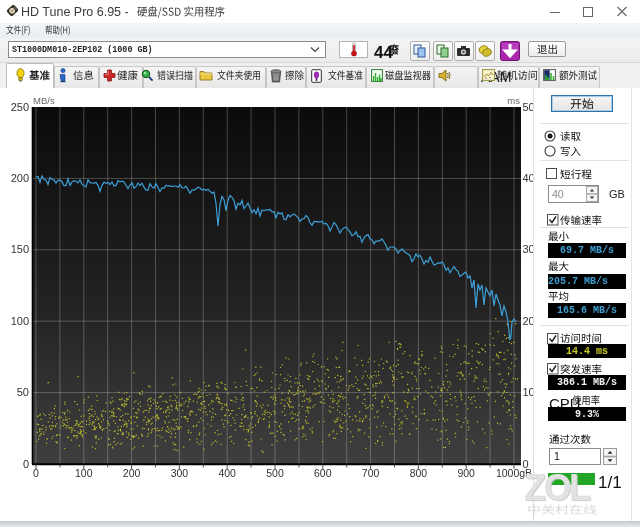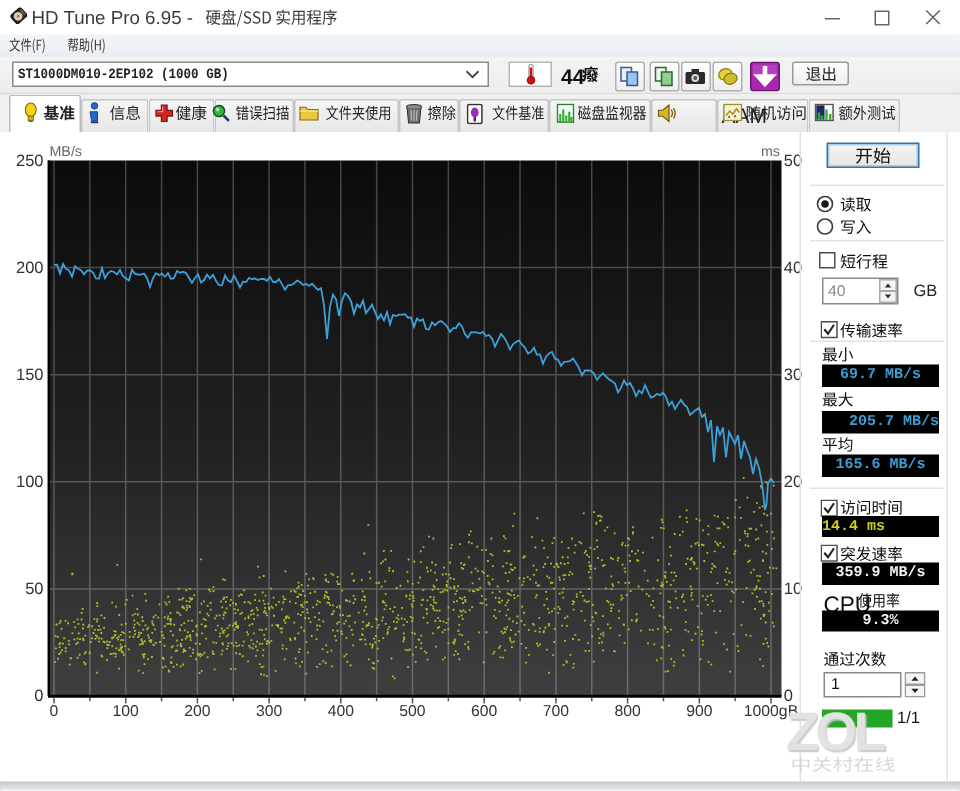--- a/index.html
+++ b/index.html
@@ -63,21 +63,21 @@
 <div class="t mono" style="left:12px;top:43.5px;font-size:9.5px;font-weight:bold;color:#222;transform:scaleX(0.88);transform-origin:left top">ST1000DM010-2EP102 (1000 GB)</div>
 <svg class="t" style="left:310px;top:46px" width="10" height="8" viewBox="0 0 10 8">
 <path d="M1 1.5l4 4 4-4" stroke="#444" stroke-width="1.2" fill="none"></path>
   </svg>
 <div class="t" style="left:339px;top:41px;width:29px;height:17px;background:#fff;border:1px solid #b5b5b5;box-sizing:border-box"></div>
 <svg class="t" style="left:349px;top:42px" width="10" height="15" viewBox="0 0 10 15">
 <rect x="3.6" y="1" width="2.8" height="9" rx="1.4" fill="#fff" stroke="#999" stroke-width="0.8"></rect>
 <rect x="4.2" y="3" width="1.6" height="7.5" fill="#cc1111"></rect>
 <circle cx="5" cy="11.5" r="2.6" fill="#cc1111" stroke="#881111" stroke-width="0.5"></circle>
 </svg>
-<div class="t" style="left:374px;top:43px;font-size:14px;font-weight:bold;color:#111">44</div>
+<div class="t" style="left:374px;top:43px;font-size:17px;font-weight:bold;color:#111">44</div>
 <svg class="t " style="left:388px;top:43.5px" width="12.0" height="13.8" viewBox="0 0 12.00 13.75">
     <path d="M5.114999999999999 0.7590000000000003C5.247 0.9239999999999995 5.379 1.1110000000000007 5.5 1.309000000000001H1.7599999999999998V4.147C1.639 3.6189999999999998 1.397 2.9370000000000003 1.144 2.3760000000000003L0.286 2.7940000000000005C0.572 3.476 0.836 4.367 0.8909999999999999 4.928L1.7599999999999998 4.477V4.818L1.738 5.775C1.166 6.061 0.627 6.336 0.209 6.5120000000000005L0.583 7.667L1.617 7.051C1.452 8.062999999999999 1.1219999999999999 9.064 0.418 9.866999999999999C0.6599999999999999 10.01 1.133 10.461 1.2979999999999998 10.703C2.5189999999999997 9.35 2.8489999999999998 7.26 2.9259999999999997 5.588C3.0909999999999997 5.775 3.267 6.0169999999999995 3.3659999999999997 6.193C3.597 6.105 3.828 6.006 4.048 5.896H5.137V6.446H3.6189999999999998C3.5309999999999997 7.138999999999999 3.388 7.986 3.234 8.568999999999999H5.104C5.037999999999999 9.129999999999999 4.960999999999999 9.394 4.872999999999999 9.493C4.795999999999999 9.57 4.697 9.581 4.553999999999999 9.581C4.411 9.581 4.0809999999999995 9.581 3.707 9.536999999999999C3.872 9.812 3.9819999999999998 10.208 4.004 10.516C4.411 10.527 4.829 10.516 5.06 10.494C5.335 10.461 5.5329999999999995 10.384 5.72 10.186C5.951 9.943999999999999 6.072 9.360999999999999 6.170999999999999 8.14C6.193 8.008 6.204 7.744 6.204 7.744H4.356L4.444 7.26H6.159999999999999V7.018C6.314 7.138999999999999 6.489999999999999 7.304 6.611 7.425H6.4239999999999995V8.217H6.896999999999999L6.324999999999999 8.844C6.643999999999999 8.975999999999999 6.984999999999999 9.141 7.326 9.306C6.93 9.504 6.457 9.658 5.951 9.746C6.127 9.943999999999999 6.3469999999999995 10.34 6.446 10.593C7.161 10.427999999999999 7.787999999999999 10.174999999999999 8.315999999999999 9.812C8.844 10.097999999999999 9.317 10.384 9.636 10.626L10.285 9.878C9.966 9.658 9.536999999999999 9.405 9.064 9.163C9.427 8.734 9.713 8.206 9.889 7.557L9.283999999999999 7.4030000000000005L9.086 7.425H6.919C7.4799999999999995 7.007 7.611999999999999 6.413 7.622999999999999 5.8629999999999995H8.195V6.105C8.195 6.93 8.349 7.271 9.196 7.271C9.338999999999999 7.271 9.603 7.271 9.724 7.271C9.921999999999999 7.271 10.142 7.249 10.285 7.205C10.251999999999999 6.963 10.229999999999999 6.622 10.208 6.3580000000000005C10.087 6.413 9.844999999999999 6.4239999999999995 9.713 6.4239999999999995C9.613999999999999 6.4239999999999995 9.415999999999999 6.4239999999999995 9.328 6.4239999999999995C9.196 6.4239999999999995 9.184999999999999 6.336 9.184999999999999 6.116V5.599C9.471 5.753 9.767999999999999 5.885 10.097999999999999 5.995C10.241 5.709 10.549 5.302 10.78 5.093C10.328999999999999 4.972 9.911 4.807 9.536999999999999 4.598C9.866999999999999 4.4 10.229999999999999 4.169 10.559999999999999 3.9050000000000002L9.767999999999999 3.41C9.548 3.6189999999999998 9.196 3.894 8.866 4.125C8.734 4.026 8.613 3.9050000000000002 8.503 3.784C8.822 3.575 9.174 3.333 9.493 3.058L8.712 2.5629999999999997C8.536 2.739 8.283 2.9590000000000005 8.019 3.168C7.8759999999999994 2.9480000000000004 7.755 2.7170000000000005 7.656 2.4640000000000004L6.742999999999999 2.684C7.095 3.6189999999999998 7.6339999999999995 4.411 8.338 5.016H6.699V5.797000000000001C6.699 6.16 6.633 6.5120000000000005 6.159999999999999 6.82V5.082H5.236C5.83 4.543 6.303 3.8499999999999996 6.5889999999999995 2.981L5.874 2.6950000000000003L5.686999999999999 2.739H3.586V3.5860000000000003H5.159C5.027 3.795 4.872999999999999 4.0040000000000004 4.697 4.18C4.465999999999999 4.015 4.202 3.8390000000000004 3.9709999999999996 3.707L3.3329999999999997 4.246C3.5639999999999996 4.389 3.828 4.565 4.048 4.752C3.707 4.994 3.3329999999999997 5.192 2.9259999999999997 5.335L2.937 4.829V2.3760000000000003H10.615V1.309000000000001H6.9959999999999996C6.8309999999999995 0.9570000000000007 6.512 0.5169999999999995 6.215 0.1869999999999994ZM8.568999999999999 8.217C8.459 8.404 8.315999999999999 8.568999999999999 8.161999999999999 8.722999999999999C7.765999999999999 8.536 7.369999999999999 8.36 7.018 8.217Z" fill="#111"></path>
   </svg>
 <div class="tbtn" style="left:410px;width:20px"></div>
 <div class="tbtn" style="left:433px;width:20px"></div>
 <div class="tbtn" style="left:454px;width:20px"></div>
 <div class="tbtn" style="left:475px;width:20px"></div>
 <svg class="t" style="left:413px;top:44px" width="14" height="14" viewBox="0 0 14 14">
 <rect x="1" y="1" width="7" height="9" fill="#e8f0fa" stroke="#335a99" stroke-width="1"></rect>
 <rect x="5" y="4" width="7" height="9" fill="#9cc4ee" stroke="#335a99" stroke-width="1"></rect>
@@ -287,62 +287,62 @@
 <div class="panelsep" style="left:540px;top:227px;width:89px"></div>
 <svg class="t " style="left:548px;top:230.5px" width="22.0" height="13.1" viewBox="0 0 22.00 13.12">
     <path d="M2.604 2.5725H7.9065V3.3179999999999996H2.604ZM2.604 1.3125H7.9065V2.0474999999999994H2.604ZM1.848 0.7560000000000002V3.8745000000000003H8.694V0.7560000000000002ZM4.158 5.124V5.827500000000001H2.2470000000000003V5.124ZM0.49350000000000005 8.7885 0.5670000000000001 9.492 4.158 9.0615V10.08H4.914000000000001V8.967L5.481000000000001 8.8935V8.253L4.914000000000001 8.316V5.124H9.964500000000001V4.4625H0.5145000000000001V5.124H1.5225000000000002V8.694ZM5.3235 5.775V6.426H5.9535L5.7435 6.489C6.0585 7.2555 6.489000000000001 7.938000000000001 7.0455000000000005 8.505C6.468 8.935500000000001 5.817 9.261000000000001 5.1555 9.471C5.292000000000001 9.6075 5.481000000000001 9.8805 5.5545 10.0485C6.258 9.7965 6.9510000000000005 9.4395 7.5600000000000005 8.967C8.148 9.450000000000001 8.8515 9.8175 9.6495 10.0485C9.7545 9.8595 9.954 9.576 10.122 9.429C9.355500000000001 9.24 8.673 8.9145 8.095500000000001 8.4945C8.7885 7.8225 9.3345 6.9825 9.66 5.943L9.2085 5.7435L9.0615 5.775ZM6.4365000000000006 6.426H8.736C8.463000000000001 7.0455000000000005 8.0535 7.5915 7.570500000000001 8.0535C7.0875 7.5915 6.7095 7.0455000000000005 6.4365000000000006 6.426ZM4.158 6.4155V7.161H2.2470000000000003V6.4155ZM4.158 7.7490000000000006V8.4L2.2470000000000003 8.6205V7.7490000000000006Z M15.372 0.5670000000000002V8.988C15.372 9.198 15.288 9.261000000000001 15.078 9.2715C14.8575 9.282 14.1015 9.2925 13.335 9.261000000000001C13.461 9.4815 13.608 9.8595 13.6605 10.08C14.6475 10.0905 15.2985 10.0695 15.687000000000001 9.933C16.065 9.807 16.2225 9.5655 16.2225 8.988V0.5670000000000002ZM17.9025 3.2444999999999995C18.805500000000002 4.7565 19.656 6.720000000000001 19.8975 7.9695L20.748 7.623C20.475 6.3629999999999995 19.582500000000003 4.431 18.6585 2.9609999999999994ZM12.621 3.0344999999999995C12.3585 4.4415 11.7705 6.258 10.836 7.371C11.0565 7.4655000000000005 11.403 7.6545000000000005 11.5815 7.791C12.536999999999999 6.625500000000001 13.156500000000001 4.725 13.503 3.1814999999999998Z" fill="#111"></path>
   </svg>
 <div class="vbox" style="top:243px;height:15px"></div>
 <div class="t mono" style="left:548px;top:245px;width:78px;text-align:center;font-size:10px;font-weight:bold;color:#3e9ecf;letter-spacing:0">69.7 MB/s</div>
 <svg class="t " style="left:548px;top:261px" width="22.0" height="13.1" viewBox="0 0 22.00 13.12">
     <path d="M2.604 2.5725H7.9065V3.3179999999999996H2.604ZM2.604 1.3125H7.9065V2.0474999999999994H2.604ZM1.848 0.7560000000000002V3.8745000000000003H8.694V0.7560000000000002ZM4.158 5.124V5.827500000000001H2.2470000000000003V5.124ZM0.49350000000000005 8.7885 0.5670000000000001 9.492 4.158 9.0615V10.08H4.914000000000001V8.967L5.481000000000001 8.8935V8.253L4.914000000000001 8.316V5.124H9.964500000000001V4.4625H0.5145000000000001V5.124H1.5225000000000002V8.694ZM5.3235 5.775V6.426H5.9535L5.7435 6.489C6.0585 7.2555 6.489000000000001 7.938000000000001 7.0455000000000005 8.505C6.468 8.935500000000001 5.817 9.261000000000001 5.1555 9.471C5.292000000000001 9.6075 5.481000000000001 9.8805 5.5545 10.0485C6.258 9.7965 6.9510000000000005 9.4395 7.5600000000000005 8.967C8.148 9.450000000000001 8.8515 9.8175 9.6495 10.0485C9.7545 9.8595 9.954 9.576 10.122 9.429C9.355500000000001 9.24 8.673 8.9145 8.095500000000001 8.4945C8.7885 7.8225 9.3345 6.9825 9.66 5.943L9.2085 5.7435L9.0615 5.775ZM6.4365000000000006 6.426H8.736C8.463000000000001 7.0455000000000005 8.0535 7.5915 7.570500000000001 8.0535C7.0875 7.5915 6.7095 7.0455000000000005 6.4365000000000006 6.426ZM4.158 6.4155V7.161H2.2470000000000003V6.4155ZM4.158 7.7490000000000006V8.4L2.2470000000000003 8.6205V7.7490000000000006Z M15.3405 0.4305000000000003C15.33 1.2599999999999998 15.3405 2.3205 15.183 3.4334999999999996H11.151V4.242H15.0465C14.6265 6.237 13.5765 8.274000000000001 10.9515 9.408C11.172 9.576 11.424 9.8595 11.55 10.059000000000001C14.112 8.883000000000001 15.246 6.867 15.7605 4.8405C16.5795 7.234500000000001 17.934 9.093 19.971 10.059000000000001C20.1075 9.828 20.3595 9.5025 20.559 9.324C18.522 8.4735 17.1465 6.5625 16.4115 4.242H20.391V3.4334999999999996H16.023C16.17 2.3309999999999995 16.180500000000002 1.2809999999999997 16.191000000000003 0.4305000000000003Z" fill="#111"></path>
   </svg>
 <div class="vbox" style="top:273.5px;height:15px"></div>
-<div class="t mono" style="left:548px;top:275.5px;width:78px;text-align:right;font-size:10px;font-weight:bold;color:#3e9ecf;letter-spacing:0">205.7 MB/s</div>
+<div class="t mono" style="left:548px;top:275.5px;width:78px;text-align:left;font-size:10px;font-weight:bold;color:#3e9ecf;letter-spacing:0">205.7 MB/s</div>
 <svg class="t " style="left:548px;top:290.5px" width="22.0" height="13.1" viewBox="0 0 22.00 13.12">
     <path d="M1.8270000000000002 2.625C2.2365 3.402 2.6460000000000004 4.4205 2.793 5.0504999999999995L3.5385000000000004 4.788C3.3915 4.179 2.9610000000000003 3.1710000000000003 2.5410000000000004 2.415ZM7.9275 2.3625C7.665 3.1289999999999996 7.182 4.2 6.783 4.8615L7.4655000000000005 5.082C7.875000000000001 4.452 8.368500000000001 3.444 8.757 2.5934999999999997ZM0.546 5.586V6.3735H4.819500000000001V10.0695H5.6385000000000005V6.3735H9.964500000000001V5.586H5.6385000000000005V1.9109999999999996H9.3765V1.1235H1.1025V1.9109999999999996H4.819500000000001V5.586Z M15.592500000000001 4.389C16.2435 4.9245 17.0625 5.6805 17.4825 6.132L17.9865 5.5965C17.5665 5.1765 16.747500000000002 4.473 16.0755 3.9479999999999995ZM14.742 7.9905 15.067499999999999 8.7255C16.149 8.1375 17.598 7.35 18.9315 6.5835L18.7425 5.9535C17.304000000000002 6.720000000000001 15.7395 7.5285 14.742 7.9905ZM16.485 0.41999999999999993C15.9915 1.7954999999999997 15.1725 3.1289999999999996 14.2485 3.9795C14.406 4.137 14.658000000000001 4.4625 14.7735 4.62C15.246 4.137 15.7185 3.5175 16.1385 2.835H19.5195C19.393500000000003 7.161 19.2465 8.8305 18.9 9.198C18.7845 9.3345 18.6585 9.366 18.438000000000002 9.366C18.1755 9.366 17.493000000000002 9.366 16.747500000000002 9.2925C16.884 9.513 16.9785 9.828 16.9995 10.0485C17.64 10.08 18.3225 10.101 18.711 10.059000000000001C19.0995 10.0275 19.3305 9.9435 19.572000000000003 9.6285C19.9815 9.114 20.118000000000002 7.434 20.2545 2.5199999999999996C20.2545 2.4044999999999996 20.2545 2.0999999999999996 20.2545 2.0999999999999996H16.558500000000002C16.8 1.6274999999999995 17.0205 1.1340000000000003 17.2095 0.6404999999999994ZM10.878 7.9485 11.1615 8.746500000000001C12.159 8.2425 13.461 7.5705 14.679 6.93L14.49 6.2684999999999995L13.0305 6.9719999999999995V3.6959999999999997H14.301V2.9505H13.0305V0.5459999999999994H12.2745V2.9505H10.9515V3.6959999999999997H12.2745V7.3185C11.7495 7.5705 11.2665 7.7805 10.878 7.9485Z" fill="#111"></path>
   </svg>
 <div class="vbox" style="top:303px;height:15px"></div>
 <div class="t mono" style="left:548px;top:305px;width:78px;text-align:center;font-size:10px;font-weight:bold;color:#3e9ecf;letter-spacing:0">165.6 MB/s</div>
 <div class="panelsep" style="left:540px;top:324.5px;width:89px"></div>
 <svg class="t" style="left:547px;top:332.5px" width="12" height="12" viewBox="0 0 12 12">
 <rect x="0.5" y="0.5" width="10.5" height="10.5" fill="#fff" stroke="#4d4d4d"></rect>
 <path d="M2.5 5.5l2.5 3 4-6" stroke="#222" stroke-width="1.4" fill="none"></path>
   </svg>
 <svg class="t " style="left:560px;top:333px" width="43.0" height="13.1" viewBox="0 0 43.00 13.12">
     <path d="M6.226500000000001 0.6195000000000004C6.405 1.144499999999999 6.625500000000001 1.827 6.720000000000001 2.2364999999999995L7.497000000000001 1.995C7.402500000000001 1.596 7.171500000000001 0.9344999999999999 6.9615 0.44099999999999895ZM1.3230000000000002 1.0709999999999997C1.8165 1.5644999999999998 2.478 2.2574999999999994 2.8035 2.667L3.3705000000000003 2.1105C3.0345 1.7219999999999995 2.3625000000000003 1.0604999999999993 1.8690000000000002 0.5879999999999992ZM3.927 2.2574999999999994V3.024H5.4495000000000005C5.397 5.6594999999999995 5.2395000000000005 8.19 3.5595000000000003 9.555C3.7485000000000004 9.6705 4.000500000000001 9.9225 4.1265 10.101C5.439 8.9985 5.922000000000001 7.2765 6.111000000000001 5.313000000000001H8.4525C8.3475 7.9065 8.2005 8.904 7.969500000000001 9.1455C7.875000000000001 9.261000000000001 7.780500000000001 9.282 7.591500000000001 9.282C7.392 9.282 6.8775 9.2715 6.3315 9.2295C6.4575000000000005 9.429 6.5520000000000005 9.7545 6.5625 9.9855C7.098000000000001 10.0065 7.623 10.017 7.9275 9.9855C8.2425 9.954 8.4525 9.8805 8.652000000000001 9.639C8.967 9.261000000000001 9.1035 8.127 9.2505 4.935C9.2505 4.83 9.2505 4.578 9.2505 4.578H6.174C6.205500000000001 4.074 6.226500000000001 3.5489999999999995 6.237 3.024H10.0065V2.2574999999999994ZM0.48300000000000004 3.6959999999999997V4.4625H2.1V7.959C2.1 8.4315 1.7220000000000002 8.8095 1.512 8.946C1.659 9.093 1.9215000000000002 9.4185 2.0055 9.6075C2.1525000000000003 9.387 2.4255 9.135 4.3155 7.707C4.242 7.5705 4.1265 7.287 4.074 7.077L2.8875 7.9275V3.6959999999999997Z M11.4765 2.7824999999999998V10.08H12.2535V2.7824999999999998ZM11.592 0.9344999999999999C12.117 1.4805000000000001 12.81 2.247 13.156500000000001 2.6985L13.755 2.2574999999999994C13.4085 1.8164999999999996 12.6945 1.0815000000000001 12.159 0.5564999999999998ZM14.2275 1.0079999999999991V1.7534999999999998H19.236V8.977500000000001C19.236 9.156 19.173000000000002 9.219 18.994500000000002 9.219C18.816000000000003 9.2295 18.186 9.24 17.556 9.2085C17.661 9.429 17.787 9.775500000000001 17.8185 10.0065C18.669 10.0065 19.236 9.996 19.582500000000003 9.8595C19.908 9.723 20.0235 9.492 20.0235 8.977500000000001V1.0079999999999991ZM13.881 3.612V8.1585H14.6055V7.476H17.5665V3.612ZM14.6055 4.326H16.8V6.7620000000000005H14.6055Z M25.977 4.494C26.5335 5.3025 27.247500000000002 6.4155 27.5835 7.056L28.2765 6.657C27.9195 6.016500000000001 27.195 4.9455 26.628 4.1475ZM24.402 5.019V7.413H22.6065V5.019ZM24.402 4.3155H22.6065V2.016H24.402ZM21.8505 1.3019999999999996V8.977500000000001H22.6065V8.127H25.137V1.3019999999999996ZM29.022 0.47250000000000014V2.5199999999999996H25.62V3.2969999999999997H29.022V8.8935C29.022 9.1035 28.938000000000002 9.177 28.728 9.177C28.497 9.198 27.72 9.198 26.901 9.166500000000001C27.0165 9.3975 27.1425 9.7545 27.195 9.975C28.245 9.975 28.917 9.964500000000001 29.295 9.828C29.673000000000002 9.702 29.82 9.471 29.82 8.8935V3.2969999999999997H31.101V2.5199999999999996H29.82V0.47250000000000014Z M32.4555 2.7824999999999998V10.08H33.264V2.7824999999999998ZM32.613 0.9344999999999999C33.096000000000004 1.3964999999999996 33.642 2.058 33.8835 2.4779999999999998L34.5345 2.058C34.2825 1.617 33.7155 0.9975000000000005 33.222 0.5564999999999998ZM35.4795 6.1425H37.9995V7.5600000000000005H35.4795ZM35.4795 4.0845H37.9995V5.481H35.4795ZM34.7655 3.423V8.211H38.745V3.423ZM35.196 1.0079999999999991V1.7534999999999998H40.278V9.1245C40.278 9.261000000000001 40.236000000000004 9.303 40.0995 9.3135C39.963 9.3135 39.5325 9.324 39.0915 9.303C39.1965 9.5025 39.301500000000004 9.8385 39.3435 10.0275C39.984 10.0275 40.435500000000005 10.0275 40.719 9.9015C40.992000000000004 9.765 41.0865 9.5655 41.0865 9.1245V1.0079999999999991Z" fill="#111"></path>
   </svg>
 <div class="vbox" style="top:344px;height:14px"></div>
-<div class="t mono" style="left:548px;top:345.5px;width:78px;font-size:10px;font-weight:bold;color:#cccc22">14.4 ms</div>
+<div class="t mono" style="left:548px;top:345.5px;width:78px;text-align:center;font-size:10px;font-weight:bold;color:#cccc22">14.4 ms</div>
 <svg class="t" style="left:547px;top:363px" width="12" height="12" viewBox="0 0 12 12">
 <rect x="0.5" y="0.5" width="10.5" height="10.5" fill="#fff" stroke="#4d4d4d"></rect>
 <path d="M2.5 5.5l2.5 3 4-6" stroke="#222" stroke-width="1.4" fill="none"></path>
   </svg>
 <svg class="t " style="left:560px;top:363.5px" width="43.0" height="13.1" viewBox="0 0 43.00 13.12">
     <path d="M3.8850000000000002 2.5515C3.1395000000000004 3.2969999999999997 2.0685000000000002 3.9585 1.1340000000000001 4.3469999999999995L1.6380000000000001 4.935C2.6355 4.4835 3.717 3.7065 4.5255 2.8875ZM5.985 3.1079999999999997C6.9195 3.612 8.095500000000001 4.368 8.673 4.872L9.177000000000001 4.305C8.568000000000001 3.8114999999999997 7.371 3.0975 6.468 2.6144999999999996ZM6.174 4.6935C6.625500000000001 5.0504999999999995 7.1610000000000005 5.5440000000000005 7.413 5.88H5.46C5.575500000000001 5.3865 5.6385000000000005 4.8615 5.691000000000001 4.3155H4.8825C4.83 4.8615 4.767 5.3865 4.6515 5.88H0.5880000000000001V6.615H4.431C3.9375000000000004 7.875 2.919 8.8515 0.5775 9.3765C0.7350000000000001 9.534 0.9345000000000001 9.8595 1.008 10.0485C3.5490000000000004 9.4395 4.662 8.295 5.208 6.814500000000001C6.006 8.568 7.413 9.6075 9.586500000000001 10.0485C9.691500000000001 9.828 9.9015 9.513 10.069500000000001 9.3345C7.990500000000001 9.0195 6.583500000000001 8.0955 5.8695 6.615H9.922500000000001V5.88H7.444500000000001L8.022 5.5335C7.7595 5.1975 7.213500000000001 4.7145 6.7515 4.3785ZM0.8085 1.5119999999999996V3.5279999999999996H1.6065V2.226H8.862V3.465H9.6705V1.5119999999999996H5.9325C5.775 1.1549999999999994 5.5440000000000005 0.6929999999999996 5.3340000000000005 0.3464999999999989L4.5045 0.535499999999999C4.683000000000001 0.8294999999999995 4.851 1.1865000000000006 4.987500000000001 1.5119999999999996Z M17.5665 0.9450000000000003C18.018 1.428 18.616500000000002 2.0999999999999996 18.9105 2.4989999999999997L19.53 2.0684999999999993C19.236 1.6905000000000001 18.627000000000002 1.0395000000000003 18.1755 0.5670000000000002ZM12.012 3.7485C12.117 3.633 12.474 3.5700000000000003 13.1355 3.5700000000000003H14.6055C13.9125 5.754 12.747 7.476 10.815 8.6415C11.0145 8.778 11.298 9.0825 11.403 9.2505C12.768 8.4105 13.7655 7.3395 14.5005 6.0375C14.9205 6.825 15.4455 7.5075 16.0755 8.085C15.1725 8.7255 14.112 9.166500000000001 13.02 9.429C13.167 9.597 13.356 9.891 13.440000000000001 10.101C14.616 9.775500000000001 15.729 9.2925 16.6845 8.5995C17.64 9.303 18.7845 9.807 20.128500000000003 10.1115C20.244 9.891 20.454 9.576 20.622 9.408C19.341 9.166500000000001 18.228 8.715 17.304000000000002 8.106C18.2175 7.2975 18.9315 6.2475000000000005 19.362000000000002 4.9035L18.826500000000003 4.6514999999999995L18.6795 4.6935H15.130500000000001C15.267 4.3365 15.403500000000001 3.9585 15.508500000000002 3.5700000000000003H20.265L20.2755 2.814H15.7185C15.886500000000002 2.0895 16.023 1.3335 16.1385 0.5250000000000004L15.256499999999999 0.3780000000000001C15.1515 1.238999999999999 15.0045 2.0474999999999994 14.8155 2.814H12.9045C13.1985 2.2574999999999994 13.4925 1.5539999999999994 13.6815 0.8714999999999993L12.8415 0.7140000000000004C12.663 1.5225 12.2535 2.373 12.138 2.583C12.012 2.814 11.8965 2.9715 11.7495 3.003C11.844 3.192 11.97 3.5805 12.012 3.7485ZM16.674 7.623C15.96 7.014 15.393 6.2895 14.9835 5.4495000000000005H18.291C17.913 6.3105 17.346 7.0245 16.674 7.623Z M21.714 1.2599999999999998C22.302 1.806 23.016 2.583 23.3415 3.0765000000000002L23.9715 2.604C23.625 2.1105 22.9005 1.3649999999999993 22.3125 0.8505000000000003ZM23.793 4.1685H21.504V4.9035H23.037V8.19C22.554 8.358 21.9975 8.799 21.441 9.3345L21.9345 9.996C22.491 9.345 23.037 8.7885 23.4255 8.7885C23.667 8.7885 23.9925 9.093 24.4335 9.355500000000001C25.1685 9.765 26.061 9.8805 27.3 9.8805C28.2975 9.8805 30.1245 9.8175 30.8805 9.765C30.891 9.5445 31.017000000000003 9.1875 31.101 8.988C30.082500000000003 9.093 28.5285 9.166500000000001 27.321 9.166500000000001C26.187 9.166500000000001 25.284 9.1035 24.612000000000002 8.715C24.244500000000002 8.5155 24.003 8.3265 23.793 8.2215ZM25.494 3.6959999999999997H27.1635V5.04H25.494ZM27.93 3.6959999999999997H29.683500000000002V5.04H27.93ZM27.1635 0.4305000000000003V1.5119999999999996H24.339V2.1944999999999997H27.1635V3.066H24.759V5.67H26.817C26.208 6.5625 25.179000000000002 7.413 24.213 7.8225C24.381 7.9695 24.612000000000002 8.232 24.7275 8.421C25.5885 7.9695 26.5125 7.161 27.1635 6.2684999999999995V8.7255H27.93V6.2895C28.812 6.93 29.7465 7.6965 30.240000000000002 8.2425L30.744 7.7175C30.1875 7.1295 29.116500000000002 6.3105 28.182000000000002 5.67H30.439500000000002V3.066H27.93V2.1944999999999997H30.9225V1.5119999999999996H27.93V0.4305000000000003Z M40.2045 2.4885C39.837 2.9085 39.186 3.4859999999999998 38.7135 3.8324999999999996L39.291 4.221C39.774 3.885 40.383 3.3810000000000002 40.866 2.8875ZM32.088 5.701499999999999 32.487 6.3315C33.18 5.9955 34.041 5.5335 34.8495 5.103L34.692 4.5045C33.7365 4.9665 32.739 5.4285 32.088 5.701499999999999ZM32.3925 2.9505C32.9595 3.3075 33.6525 3.8324999999999996 33.978 4.1895L34.545 3.7065C34.188 3.3495 33.495 2.8454999999999995 32.928 2.5199999999999996ZM38.6085 4.9559999999999995C39.333 5.397 40.236000000000004 6.027 40.677 6.447L41.265 5.9745C40.803 5.5545 39.8685 4.935 39.165 4.536ZM32.0355 7.119V7.854H36.33V10.08H37.17V7.854H41.475V7.119H37.17V6.258H36.33V7.119ZM36.0675 0.5459999999999994C36.225 0.7874999999999996 36.414 1.0920000000000005 36.5505 1.3649999999999993H32.2455V2.0895H36.099000000000004C35.784 2.5934999999999997 35.427 3.024 35.2905 3.1605C35.133 3.3495 34.9755 3.465 34.8285 3.4965C34.902 3.675 35.007 4.011 35.049 4.1685C35.2065 4.1055 35.4375 4.053 36.645 3.9585C36.141 4.473 35.6895 4.8825 35.4795 5.0504999999999995C35.1225 5.3445 34.8495 5.5440000000000005 34.6185 5.5755C34.7025 5.775 34.8075 6.1215 34.839 6.258C35.0595 6.1635 35.427 6.111000000000001 38.178 5.838C38.304 6.048 38.409 6.237 38.472 6.405L39.102000000000004 6.1215C38.8815 5.6385000000000005 38.346000000000004 4.8825 37.8735 4.3469999999999995L37.2855 4.5885C37.464 4.788 37.6425 5.0295 37.8 5.2605L35.9415 5.418C36.8655 4.683 37.789500000000004 3.7589999999999995 38.6295 2.7824999999999998L37.989000000000004 2.415C37.7685 2.7089999999999996 37.5165 3.003 37.275 3.2865L35.920500000000004 3.3599999999999994C36.267 2.9924999999999997 36.6135 2.5515 36.918 2.0895H41.3805V1.3649999999999993H37.4745C37.3275 1.0604999999999993 37.0755 0.6509999999999998 36.834 0.3464999999999989Z" fill="#111"></path>
   </svg>
 <div class="vbox" style="top:375px;height:15px"></div>
-<div class="t mono" style="left:548px;top:377px;width:78px;text-align:center;font-size:10px;font-weight:bold;color:#f2f2f2">359.9 MB/s</div>
+<div class="t mono" style="left:548px;top:377px;width:78px;text-align:center;font-size:10px;font-weight:bold;color:#f2f2f2">386.1 MB/s</div>
 <div class="t" style="left:549px;top:394.5px;font-size:15px;color:#111">CPU&nbsp;</div>
 <svg class="t " style="left:572px;top:394.5px" width="29.0" height="13.1" viewBox="0 0 29.00 13.12">
     <path d="M6.2895 0.46199999999999974V1.5854999999999997H3.3705000000000003V2.3099999999999996H6.2895V3.3389999999999995H3.6750000000000003V6.2475000000000005H6.237C6.1635 6.825 6.006 7.371 5.67 7.8645C5.1135 7.476 4.662 7.003500000000001 4.3365 6.4575L3.6750000000000003 6.678C4.0635 7.35 4.578 7.917 5.197500000000001 8.3895C4.7145 8.8305 4.000500000000001 9.198 2.982 9.4605C3.1500000000000004 9.6285 3.3705000000000003 9.933 3.4650000000000003 10.1115C4.557 9.786 5.313000000000001 9.345 5.8485000000000005 8.8305C6.909000000000001 9.471 8.232000000000001 9.891 9.733500000000001 10.101C9.8385 9.870000000000001 10.038 9.5655 10.206000000000001 9.387C8.694 9.219 7.371 8.8515 6.3105 8.274000000000001C6.7305 7.6545000000000005 6.9195 6.9719999999999995 7.003500000000001 6.2475000000000005H9.7545V3.3389999999999995H7.056V2.3099999999999996H10.101V1.5854999999999997H7.056V0.46199999999999974ZM4.41 4.0005H6.2895V5.103L6.279000000000001 5.5755H4.41ZM7.056 4.0005H8.9985V5.5755H7.0455000000000005L7.056 5.103ZM2.919 0.39899999999999913C2.2995 1.995 1.2810000000000001 3.5489999999999995 0.2205 4.5569999999999995C0.35700000000000004 4.7459999999999996 0.5775 5.1555 0.6615000000000001 5.334C1.0605 4.935 1.449 4.473 1.8165 3.9585V10.122H2.5725000000000002V2.814C2.982 2.1105 3.3600000000000003 1.3754999999999997 3.6540000000000004 0.629999999999999Z M12.1065 1.1549999999999994V4.9665C12.1065 6.447 12.0015 8.3055 10.836 9.618C11.0145 9.7125 11.3295 9.975 11.445 10.1325C12.2535 9.24 12.6105 8.0325 12.768 6.8565000000000005H15.403500000000001V9.9855H16.2015V6.8565000000000005H19.0365V9.009C19.0365 9.198 18.963 9.261000000000001 18.753 9.2715C18.5535 9.282 17.8395 9.2925 17.1045 9.261000000000001C17.2095 9.471 17.3355 9.8175 17.3775 10.017C18.3645 10.0275 18.9735 10.017 19.3305 9.891C19.6875 9.765 19.8135 9.5235 19.8135 9.009V1.1549999999999994ZM12.8835 1.9109999999999996H15.403500000000001V3.6014999999999997H12.8835ZM19.0365 1.9109999999999996V3.6014999999999997H16.2015V1.9109999999999996ZM12.8835 4.3469999999999995H15.403500000000001V6.111000000000001H12.8415C12.873000000000001 5.712 12.8835 5.3235 12.8835 4.9665ZM19.0365 4.3469999999999995V6.111000000000001H16.2015V4.3469999999999995Z M29.704500000000003 2.4885C29.337 2.9085 28.686 3.4859999999999998 28.2135 3.8324999999999996L28.791 4.221C29.274 3.885 29.883000000000003 3.3810000000000002 30.366 2.8875ZM21.588 5.701499999999999 21.987000000000002 6.3315C22.68 5.9955 23.541 5.5335 24.3495 5.103L24.192 4.5045C23.2365 4.9665 22.239 5.4285 21.588 5.701499999999999ZM21.8925 2.9505C22.4595 3.3075 23.1525 3.8324999999999996 23.478 4.1895L24.045 3.7065C23.688 3.3495 22.995 2.8454999999999995 22.428 2.5199999999999996ZM28.1085 4.9559999999999995C28.833 5.397 29.736 6.027 30.177 6.447L30.765 5.9745C30.303 5.5545 29.3685 4.935 28.665 4.536ZM21.5355 7.119V7.854H25.83V10.08H26.67V7.854H30.975V7.119H26.67V6.258H25.83V7.119ZM25.5675 0.5459999999999994C25.725 0.7874999999999996 25.914 1.0920000000000005 26.0505 1.3649999999999993H21.7455V2.0895H25.599C25.284 2.5934999999999997 24.927 3.024 24.7905 3.1605C24.633 3.3495 24.4755 3.465 24.3285 3.4965C24.402 3.675 24.507 4.011 24.549 4.1685C24.7065 4.1055 24.9375 4.053 26.145 3.9585C25.641 4.473 25.189500000000002 4.8825 24.9795 5.0504999999999995C24.6225 5.3445 24.3495 5.5440000000000005 24.1185 5.5755C24.2025 5.775 24.3075 6.1215 24.339 6.258C24.5595 6.1635 24.927 6.111000000000001 27.678 5.838C27.804000000000002 6.048 27.909 6.237 27.972 6.405L28.602 6.1215C28.381500000000003 5.6385000000000005 27.846 4.8825 27.3735 4.3469999999999995L26.7855 4.5885C26.964 4.788 27.1425 5.0295 27.3 5.2605L25.4415 5.418C26.3655 4.683 27.2895 3.7589999999999995 28.1295 2.7824999999999998L27.489 2.415C27.2685 2.7089999999999996 27.0165 3.003 26.775 3.2865L25.4205 3.3599999999999994C25.767 2.9924999999999997 26.113500000000002 2.5515 26.418 2.0895H30.8805V1.3649999999999993H26.9745C26.8275 1.0604999999999993 26.5755 0.6509999999999998 26.334 0.3464999999999989Z" fill="#111" transform="scale(0.8889,1)"></path>
   </svg>
 <div class="vbox" style="top:407px;height:14px"></div>
 <div class="t mono" style="left:548px;top:408.5px;width:78px;text-align:center;font-size:10px;font-weight:bold;color:#f2f2f2">9.3%</div>
 <svg class="t " style="left:549px;top:433.5px" width="43.0" height="13.1" viewBox="0 0 43.00 13.12">
     <path d="M0.6825 1.2915C1.302 1.8374999999999995 2.1 2.604 2.4675000000000002 3.0975L3.0450000000000004 2.5725C2.6565000000000003 2.0895 1.848 1.3544999999999998 1.2285000000000001 0.8399999999999999ZM2.688 4.3575H0.4515V5.103H1.9320000000000002V8.085C1.4700000000000002 8.274000000000001 0.9450000000000001 8.746500000000001 0.40950000000000003 9.324L0.903 9.975C1.4385000000000001 9.261000000000001 1.953 8.652000000000001 2.31 8.652000000000001C2.5515000000000003 8.652000000000001 2.9085 9.009 3.3390000000000004 9.2715C4.074 9.7125 4.9455 9.8385 6.2475000000000005 9.8385C7.381500000000001 9.8385 9.219000000000001 9.786 9.954 9.7335C9.964500000000001 9.5235 10.0905 9.166500000000001 10.1745 8.967C9.093 9.072000000000001 7.497000000000001 9.156 6.258 9.156C5.0925 9.156 4.2 9.0825 3.4965 8.652000000000001C3.129 8.4105 2.898 8.2215 2.688 8.106ZM3.822 0.8085000000000004V1.428H8.2635C7.833 1.7534999999999998 7.2975 2.0789999999999997 6.772500000000001 2.3309999999999995C6.258 2.0999999999999996 5.712000000000001 1.8795000000000002 5.2395000000000005 1.7115L4.7355 2.1629999999999994C5.386500000000001 2.4044999999999996 6.1530000000000005 2.7405 6.793500000000001 3.0554999999999994H3.8115V8.4945H4.557V6.7515H6.3315V8.4525H7.0455000000000005V6.7515H8.8725V7.707C8.8725 7.833 8.8305 7.875 8.694 7.8855C8.568000000000001 7.8855 8.127 7.8855 7.623 7.875C7.7175 8.0535 7.812 8.316 7.843500000000001 8.5155C8.547 8.5155 8.9985 8.5155 9.271500000000001 8.4C9.544500000000001 8.2845 9.6285 8.0955 9.6285 7.707V3.0554999999999994H8.253C8.043000000000001 2.9295 7.780500000000001 2.793 7.476000000000001 2.646C8.2635 2.2364999999999995 9.0615 1.6905000000000001 9.6285 1.144499999999999L9.135 0.7664999999999988L8.977500000000001 0.8085000000000004ZM8.8725 3.6644999999999994V4.5885H7.0455000000000005V3.6644999999999994ZM4.557 5.1765H6.3315V6.132H4.557ZM4.557 4.5885V3.6644999999999994H6.3315V4.5885ZM8.8725 5.1765V6.132H7.0455000000000005V5.1765Z M11.3295 1.1129999999999995C11.9175 1.6589999999999998 12.589500000000001 2.4254999999999995 12.8835 2.9189999999999996L13.545 2.457C13.2195 1.9634999999999998 12.5265 1.2285000000000004 11.9385 0.7035ZM14.5005 4.2315C15.036000000000001 4.8825 15.6765 5.8065 15.970500000000001 6.3525L16.632 5.9535C16.3275 5.407500000000001 15.666 4.5255 15.130500000000001 3.885ZM13.251000000000001 4.3575H11.025V5.0925H12.474V7.843500000000001C12.0015 8.0115 11.4555 8.484 10.8885 9.093L11.4345 9.8385C11.97 9.114 12.4845 8.4945 12.831 8.4945C13.0725 8.4945 13.4085 8.8515 13.8495 9.1245C14.5845 9.586500000000001 15.4665 9.6915 16.7685 9.6915C17.7765 9.6915 19.634999999999998 9.639 20.3805 9.597C20.391 9.355500000000001 20.5275 8.9565 20.622 8.746500000000001C19.6035 8.8515 18.018 8.946 16.7895 8.946C15.6135 8.946 14.721 8.862 14.028 8.442C13.671 8.232 13.4505 8.022 13.251000000000001 7.896ZM18.060000000000002 0.45149999999999935V2.3099999999999996H13.986V3.0554999999999994H18.060000000000002V7.224C18.060000000000002 7.413 17.9865 7.4655000000000005 17.7765 7.476C17.5665 7.4865 16.8315 7.4865 16.065 7.455C16.180500000000002 7.686 16.3065 8.0325 16.3485 8.2635C17.3355 8.2635 17.976 8.253 18.3435 8.1165C18.7215 7.9905 18.858 7.7595 18.858 7.224V3.0554999999999994H20.317500000000003V2.3099999999999996H18.858V0.45149999999999935Z M21.5985 1.7115C22.3125 2.1105 23.205 2.7405 23.625 3.1710000000000003L24.129 2.5305C23.688 2.0999999999999996 22.785 1.5225 22.071 1.144499999999999ZM21.441 8.4735 22.1655 9.0195C22.8165 8.0745 23.6145 6.8565000000000005 24.234 5.7855L23.625 5.2605C22.9425 6.405 22.05 7.707 21.441 8.4735ZM25.767 0.41999999999999993C25.431 2.0999999999999996 24.843 3.7379999999999995 24.0345 4.767C24.244500000000002 4.8615 24.633 5.082 24.7905 5.208C25.2105 4.6095 25.5885 3.843 25.914 2.982H29.7885C29.589 3.7065 29.2635 4.5045 29.011499999999998 5.0085C29.200499999999998 5.0925 29.515500000000003 5.25 29.683500000000002 5.3445C30.051000000000002 4.62 30.512999999999998 3.5069999999999997 30.786 2.4779999999999998L30.2085 2.1629999999999994L30.051000000000002 2.205H26.1765C26.3445 1.6799999999999997 26.491500000000002 1.1340000000000003 26.607 0.5774999999999988ZM26.9745 3.4965V4.1475C26.9745 5.649 26.7435 7.938000000000001 23.52 9.513C23.7195 9.6495 23.9925 9.933 24.1185 10.122C26.187 9.0825 27.1005 7.7385 27.51 6.4575C28.098 8.1375 29.043 9.366 30.5655 10.0065C30.6705 9.7965 30.912 9.471 31.0905 9.3135C29.2635 8.652000000000001 28.266 7.035 27.7935 4.9245C27.804000000000002 4.6514999999999995 27.814500000000002 4.3995 27.814500000000002 4.1579999999999995V3.4965Z M36.1515 0.6195000000000004C35.9625 1.029 35.6265 1.6484999999999994 35.364 2.016L35.8785 2.268C36.1515 1.9215 36.5085 1.3964999999999996 36.813 0.9134999999999991ZM32.424 0.9134999999999991C32.697 1.3544999999999998 32.9805 1.9319999999999995 33.075 2.2995L33.6735 2.037C33.579 1.6589999999999998 33.2955 1.0920000000000005 33.0015 0.6824999999999992ZM35.805 6.51C35.5635 7.056 35.2275 7.518 34.8285 7.917C34.4295 7.7175 34.02 7.518 33.6315 7.35C33.7785 7.098 33.9465 6.814500000000001 34.0935 6.51ZM32.655 7.6335C33.1695 7.833 33.747 8.0955 34.272 8.368500000000001C33.6 8.8515 32.7915 9.1875 31.9305 9.387C32.067 9.534 32.235 9.807 32.3085 9.996C33.2745 9.7335 34.167 9.324 34.923 8.715C35.2695 8.925 35.5845 9.1245 35.826 9.303L36.33 8.7885C36.0885 8.6205 35.784 8.4315 35.4375 8.2425C35.994 7.644 36.435 6.909000000000001 36.6975 5.9955L36.267 5.817L36.141 5.8485H34.419L34.65 5.3025L33.9465 5.1765C33.873 5.3865 33.768 5.6175 33.663 5.8485H32.235V6.51H33.3375C33.117 6.93 32.8755 7.3185 32.655 7.6335ZM34.1985 0.40949999999999953V2.373H32.025V3.024H33.957C33.453 3.7065 32.6445 4.3575 31.9095 4.6725C32.067 4.8195 32.2455 5.0925 32.34 5.271C32.9805 4.9245 33.6735 4.3365 34.1985 3.7169999999999996V4.998H34.9335V3.5700000000000003C35.4375 3.9375 36.078 4.431 36.3405 4.6725L36.7815 4.1055C36.5295 3.9269999999999996 35.6055 3.3389999999999995 35.091 3.024H37.0755V2.373H34.9335V0.40949999999999953ZM38.1045 0.5039999999999996C37.842 2.3519999999999994 37.3695 4.116 36.5505 5.2185C36.7185 5.3235 37.023 5.5755 37.149 5.701499999999999C37.422 5.313000000000001 37.653 4.851 37.863 4.3365C38.094 5.3655 38.3985 6.321 38.787 7.1505C38.199 8.148 37.38 8.9145 36.2355 9.471C36.3825 9.6285 36.603 9.9435 36.6765 10.1115C37.7475 9.534 38.556 8.8095 39.1755 7.8855C39.7005 8.778 40.3515 9.492 41.170500000000004 9.9855C41.2965 9.786 41.5275 9.513 41.706 9.366C40.824 8.8935 40.131 8.127 39.5955 7.161C40.152 6.0794999999999995 40.509 4.767 40.74 3.192H41.454V2.457H38.4615C38.6085 1.8689999999999998 38.7345 1.2494999999999994 38.829 0.6195000000000004ZM39.9945 3.192C39.8265 4.3995 39.5745 5.4495000000000005 39.1965 6.3420000000000005C38.7975 5.397 38.5035 4.326 38.304 3.192Z" fill="#111"></path>
   </svg>
 <div class="t" style="left:549px;top:448px;width:52px;height:17px;background:#fff;
  border:1px solid #8a8a8a;box-sizing:border-box"></div>
 <div class="t" style="left:554px;top:450px;font-size:10.5px;color:#111">1</div>
 <svg class="t" style="left:603px;top:448px" width="14" height="17" viewBox="0 0 14 17">
 <rect x="0.5" y="0.5" width="13" height="7.7" fill="#f4f4f4" stroke="#9a9a9a"></rect>
 <rect x="0.5" y="8.8" width="13" height="7.7" fill="#f4f4f4" stroke="#9a9a9a"></rect>
 <path d="M7 3l2.4 2.8H4.6z" fill="#222"></path>
     <path d="M7 14l-2.4-2.8h4.8z" fill="#222"></path>
 </svg>
 <div class="t" style="left:548px;top:473px;width:47px;height:12px;background:#23a626"></div>
-<div class="t" style="left:598px;top:473px;font-size:11px;color:#111">1/1</div>
+<div class="t" style="left:598px;top:473px;font-size:17px;color:#111">1/1</div>
 <div class="t" style="left:524px;top:467px;font-size:36px;font-weight:bold;color:#e2e2e2;
  font-family:'Liberation Sans',sans-serif;letter-spacing:-2.5px;
  text-shadow:1px 1px 1px #c9c9c9">ZOL</div>
 <svg class="t " style="left:527px;top:504px" width="71.0" height="13.8" viewBox="0 0 71.00 13.75">
     <path d="M5.037999999999999 0.4399999999999995V2.409H1.056V7.634H1.8809999999999998V6.952H5.037999999999999V10.549H5.907V6.952H9.075V7.579H9.921999999999999V2.409H5.907V0.4399999999999995ZM1.8809999999999998 6.138V3.2119999999999997H5.037999999999999V6.138ZM9.075 6.138H5.907V3.2119999999999997H9.075Z M13.464 0.891C13.915 1.4740000000000002 14.376999999999999 2.255 14.564 2.7830000000000004H12.419V3.6079999999999997H16.070999999999998V4.95C16.070999999999998 5.148 16.06 5.357 16.049 5.566H11.748V6.38H15.884C15.532 7.568 14.487 8.833 11.528 9.823C11.748 10.01 12.023 10.362 12.122 10.549C14.96 9.559 16.17 8.283 16.665 7.007C17.589 8.712 19.019 9.911 20.976999999999997 10.494C21.109 10.241 21.362000000000002 9.878 21.56 9.690999999999999C19.546999999999997 9.196 18.04 8.008 17.215 6.38H21.285V5.566H16.984L17.006 4.961V3.6079999999999997H20.691V2.7830000000000004H18.512999999999998C18.909 2.189 19.349 1.4410000000000007 19.712 0.7810000000000006L18.820999999999998 0.484C18.546 1.1660000000000004 18.04 2.123 17.6 2.7830000000000004H14.586L15.312 2.3870000000000005C15.103 1.87 14.629999999999999 1.0999999999999996 14.157 0.5389999999999997Z M27.544 5.038C28.127 5.885 28.721 7.007 28.941 7.7219999999999995L29.689 7.337C29.458 6.622 28.842 5.533 28.226 4.719ZM30.602 0.4510000000000005V2.7830000000000004H27.313V3.575H30.602V9.427C30.602 9.636 30.525 9.690999999999999 30.326999999999998 9.702C30.107 9.702 29.414 9.713 28.666 9.690999999999999C28.798000000000002 9.933 28.93 10.318 28.974 10.559999999999999C29.92 10.559999999999999 30.558 10.538 30.921 10.395C31.284 10.263 31.438 10.01 31.438 9.427V3.575H32.626V2.7830000000000004H31.438V0.4510000000000005ZM24.53 0.4399999999999995V2.7940000000000005H22.572V3.5860000000000003H24.409C23.991 5.115 23.144 6.82 22.308 7.755C22.462 7.952999999999999 22.671 8.294 22.77 8.525C23.419 7.755 24.057 6.49 24.53 5.181V10.549H25.322V5.544C25.751 6.072 26.279 6.754 26.509999999999998 7.128L27.038 6.4350000000000005C26.796 6.127 25.685 4.928 25.322 4.587V3.5860000000000003H26.983V2.7940000000000005H25.322V0.4399999999999995Z M37.301 0.4399999999999995C37.147 1.0009999999999994 36.949 1.5839999999999996 36.718 2.1450000000000005H33.693V2.9370000000000003H36.355C35.650999999999996 4.345 34.683 5.654 33.418 6.534C33.55 6.721 33.759 7.073 33.847 7.292999999999999C34.309 6.963 34.738 6.589 35.123 6.182V10.516H35.948V5.203C36.465 4.499 36.916 3.729 37.29 2.9370000000000003H43.329V2.1450000000000005H37.631C37.829 1.6500000000000004 38.005 1.1440000000000001 38.159 0.6490000000000009ZM39.578 3.5090000000000003V5.632H37.103V6.401999999999999H39.578V9.526H36.663V10.296H43.318V9.526H40.403V6.401999999999999H42.9V5.632H40.403V3.5090000000000003Z M44.594 9.086 44.77 9.878C45.782 9.57 47.102 9.174 48.378 8.8L48.257 8.096C46.903999999999996 8.481 45.507 8.866 44.594 9.086ZM51.744 1.0999999999999996C52.294 1.3640000000000008 52.987 1.7930000000000001 53.339 2.101L53.823 1.5839999999999996C53.471000000000004 1.2870000000000008 52.766999999999996 0.8800000000000008 52.228 0.6379999999999999ZM44.792 5.027C44.946 4.95 45.21 4.884 46.552 4.708C46.068 5.423 45.639 5.973 45.43 6.193C45.089 6.6 44.836 6.875 44.594 6.9190000000000005C44.693 7.128 44.814 7.513 44.858 7.678C45.089 7.545999999999999 45.463 7.436 48.224000000000004 6.875C48.202 6.71 48.202 6.401999999999999 48.224000000000004 6.182L46.035 6.577999999999999C46.871 5.588 47.707 4.378 48.411 3.168L47.718 2.75C47.509 3.157 47.267 3.575 47.025 3.971L45.628 4.114C46.288 3.1790000000000003 46.926 1.9910000000000005 47.399 0.8360000000000003L46.629 0.47300000000000075C46.189 1.7930000000000001 45.386 3.2010000000000005 45.144 3.564C44.902 3.9379999999999997 44.715 4.191 44.517 4.246C44.616 4.466 44.748 4.862 44.792 5.027ZM53.757 5.840999999999999C53.317 6.534 52.723 7.172 52.007999999999996 7.7219999999999995C51.832 7.138999999999999 51.678 6.4350000000000005 51.568 5.643L54.373 5.115L54.241 4.389L51.469 4.906C51.414 4.444 51.359 3.96 51.326 3.4539999999999997L54.065 3.0360000000000005L53.933 2.3100000000000005L51.282 2.7060000000000004C51.249 1.9690000000000003 51.238 1.2100000000000009 51.238 0.41800000000000104H50.424C50.435 1.2430000000000003 50.457 2.0460000000000003 50.501 2.827L48.763 3.08L48.894999999999996 3.8280000000000003L50.545 3.575C50.578 4.081 50.633 4.576 50.688 5.049L48.543 5.445L48.675 6.193L50.787 5.797000000000001C50.919 6.71 51.095 7.535 51.326 8.217C50.391 8.844 49.313 9.339 48.191 9.68C48.388999999999996 9.866999999999999 48.598 10.164 48.708 10.362C49.742 9.999 50.721 9.526 51.601 8.954C52.052 9.943999999999999 52.646 10.527 53.427 10.527C54.186 10.527 54.439 10.164 54.593 8.932C54.406 8.855 54.141999999999996 8.679 53.977 8.491999999999999C53.922 9.471 53.812 9.724 53.515 9.724C53.031 9.724 52.623999999999995 9.273 52.283 8.469999999999999C53.152 7.81 53.9 7.029 54.45 6.170999999999999Z" fill="#d0d0d0" fill-opacity="0.85" transform="scale(1.2727,1)"></path>
   </svg>
 </body></html>

